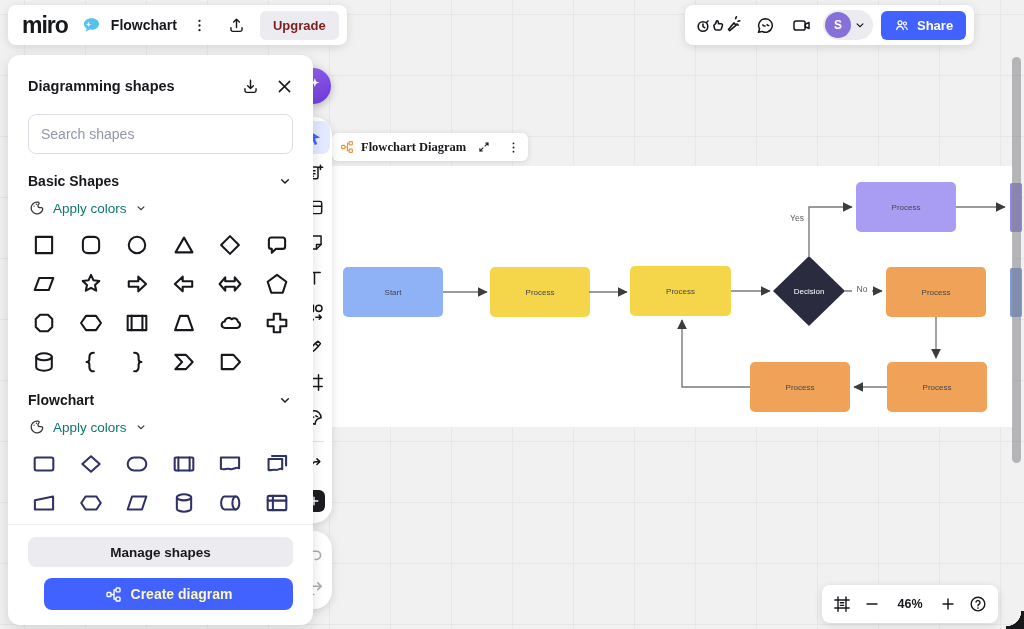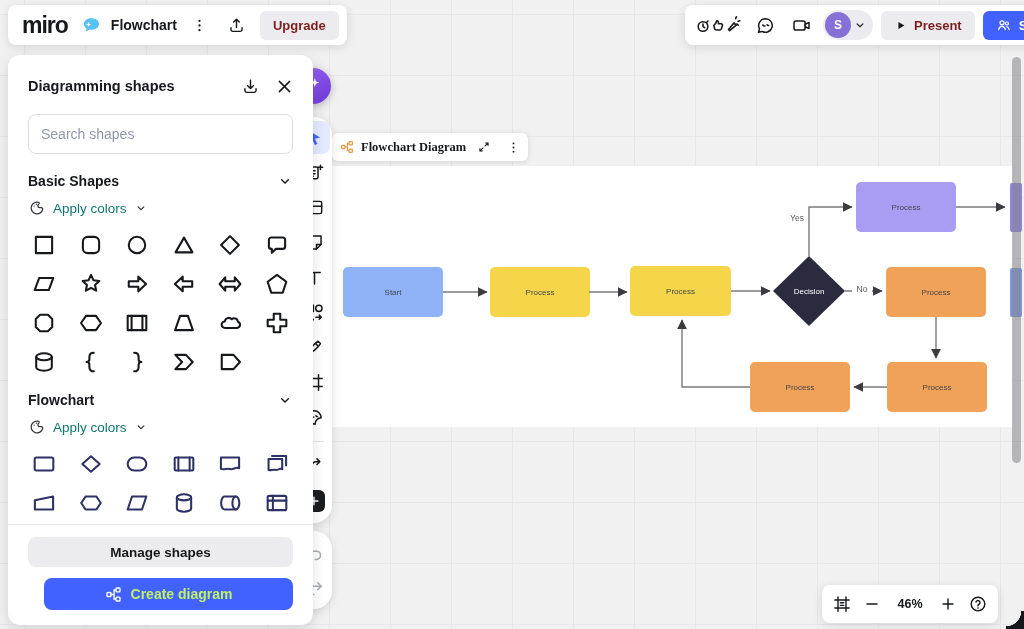--- a/index.html
+++ b/index.html
@@ -38,21 +38,21 @@
   .search-wrap { padding:6px 20px 10px; }
   .search-input { width:100%; height:40px; border:1px solid #dcdee6; border-radius:8px; padding:0 12px; font-size:14px; font-family:inherit; color:#33353c; outline:none; }
   .search-input::placeholder { color:#9097a9; }
   .sec-head { display:flex; align-items:center; padding:9px 20px 0; }
   .sec-title { font-size:14px; font-weight:700; flex:1; }
   .apply-row { display:flex; align-items:center; gap:7px; padding:10px 20px 2px; font-size:13.5px; color:#0f766e; cursor:pointer; }
   .grid6 { display:grid; grid-template-columns:repeat(6,1fr); padding:6px 13px 2px; }
   .shape-cell { height:39px; display:flex; align-items:center; justify-content:center; cursor:pointer; border-radius:6px; }
   .panel-foot { margin-top:auto; border-top:1px solid #ededf0; padding:12px 20px 16px; display:flex; flex-direction:column; gap:11px; }
   .foot-gray { height:30px; background:#ececf0; border-radius:8px; font-size:13.5px; font-weight:700; display:flex; align-items:center; justify-content:center; cursor:pointer; }
-  .foot-blue { height:32px; border-radius:8px; font-size:14px; font-weight:700; color:#bef264; display:flex; align-items:center; justify-content:center; gap:9px; cursor:pointer;margin-left:16px; }
+  .foot-blue { height:32px; border-radius:8px; font-size:14px; font-weight:700; color:#fef9c3; display:flex; align-items:center; justify-content:center; gap:9px; cursor:pointer;margin-left:16px; }
 
   
   #ai-btn { position:absolute; left:295px; top:68px; width:36px; height:36px; border-radius:50%; background:linear-gradient(135deg,#a06df6,#6b34d6); display:flex; align-items:center; justify-content:center; box-shadow:0 2px 8px rgba(0,0,0,.25); cursor:pointer; z-index:4; }
   #toolbar { position:absolute; left:296px; top:117px; width:36px; background:#fff; border-radius:18px; box-shadow:0 2px 10px rgba(0,0,0,.13); padding:4px 0 6px; display:flex; flex-direction:column; align-items:center; gap:2px; z-index:4; }
   #history { position:absolute; left:296px; top:531px; width:36px; background:#fff; border-radius:18px; box-shadow:0 2px 10px rgba(0,0,0,.13); padding:5px 0; display:flex; flex-direction:column; align-items:center; gap:2px; z-index:4; }
   .tool { width:32px; height:33px; display:flex; align-items:center; justify-content:center; border-radius:8px; cursor:pointer; }
   .tool.selected { background:#e3e9ff; }
   .tool-divider { width:20px; height:1px; background:#e3e3e6; margin:5px 0; }
   .plus-chip { width:22px; height:22px; background:#1c1d21; border-radius:6px; display:flex; align-items:center; justify-content:center; }
 
@@ -192,26 +192,20 @@
           <rect x="3.4" y="6.8" width="12.8" height="10.4" rx="2.4"></rect>
           <path d="m16.2 10.6 4.4-2v6.8l-4.4-2Z"></path>
         </svg>
       </span>
     <span class="avatar-pill">
       <span class="avatar">S</span>
       <svg viewBox="0 0 24 24" width="14" height="14" fill="none" stroke="#17181c" stroke-width="2" stroke-linecap="round">
           <path d="m7 10 5 5 5-5"></path>
         </svg>
     </span>
-    <span class="btn btn-gray">
-      <svg viewBox="0 0 24 24" width="13" height="13">
-          <path d="M8.2 5.6v12.8L19.2 12Z" fill="#17181c"></path>
-        </svg>
-      <span>Present</span>
-    </span>
     <span class="btn btn-blue" id="share-btn" style="background: rgb(66, 98, 255);">
       <svg viewBox="0 0 24 24" width="16" height="16" fill="none" stroke="#fff" stroke-width="1.8" stroke-linecap="round">
           <circle cx="9" cy="8.8" r="3"></circle>
           <path d="M4 19c.6-3 2.6-4.8 5-4.8s4.4 1.8 5 4.8"></path>
           <circle cx="16.4" cy="9.8" r="2.3"></circle>
           <path d="M15.8 14.6c2.1.3 3.6 1.9 4.1 4.2"></path>
         </svg>
       <span>Share</span>
     </span>
   </div>

